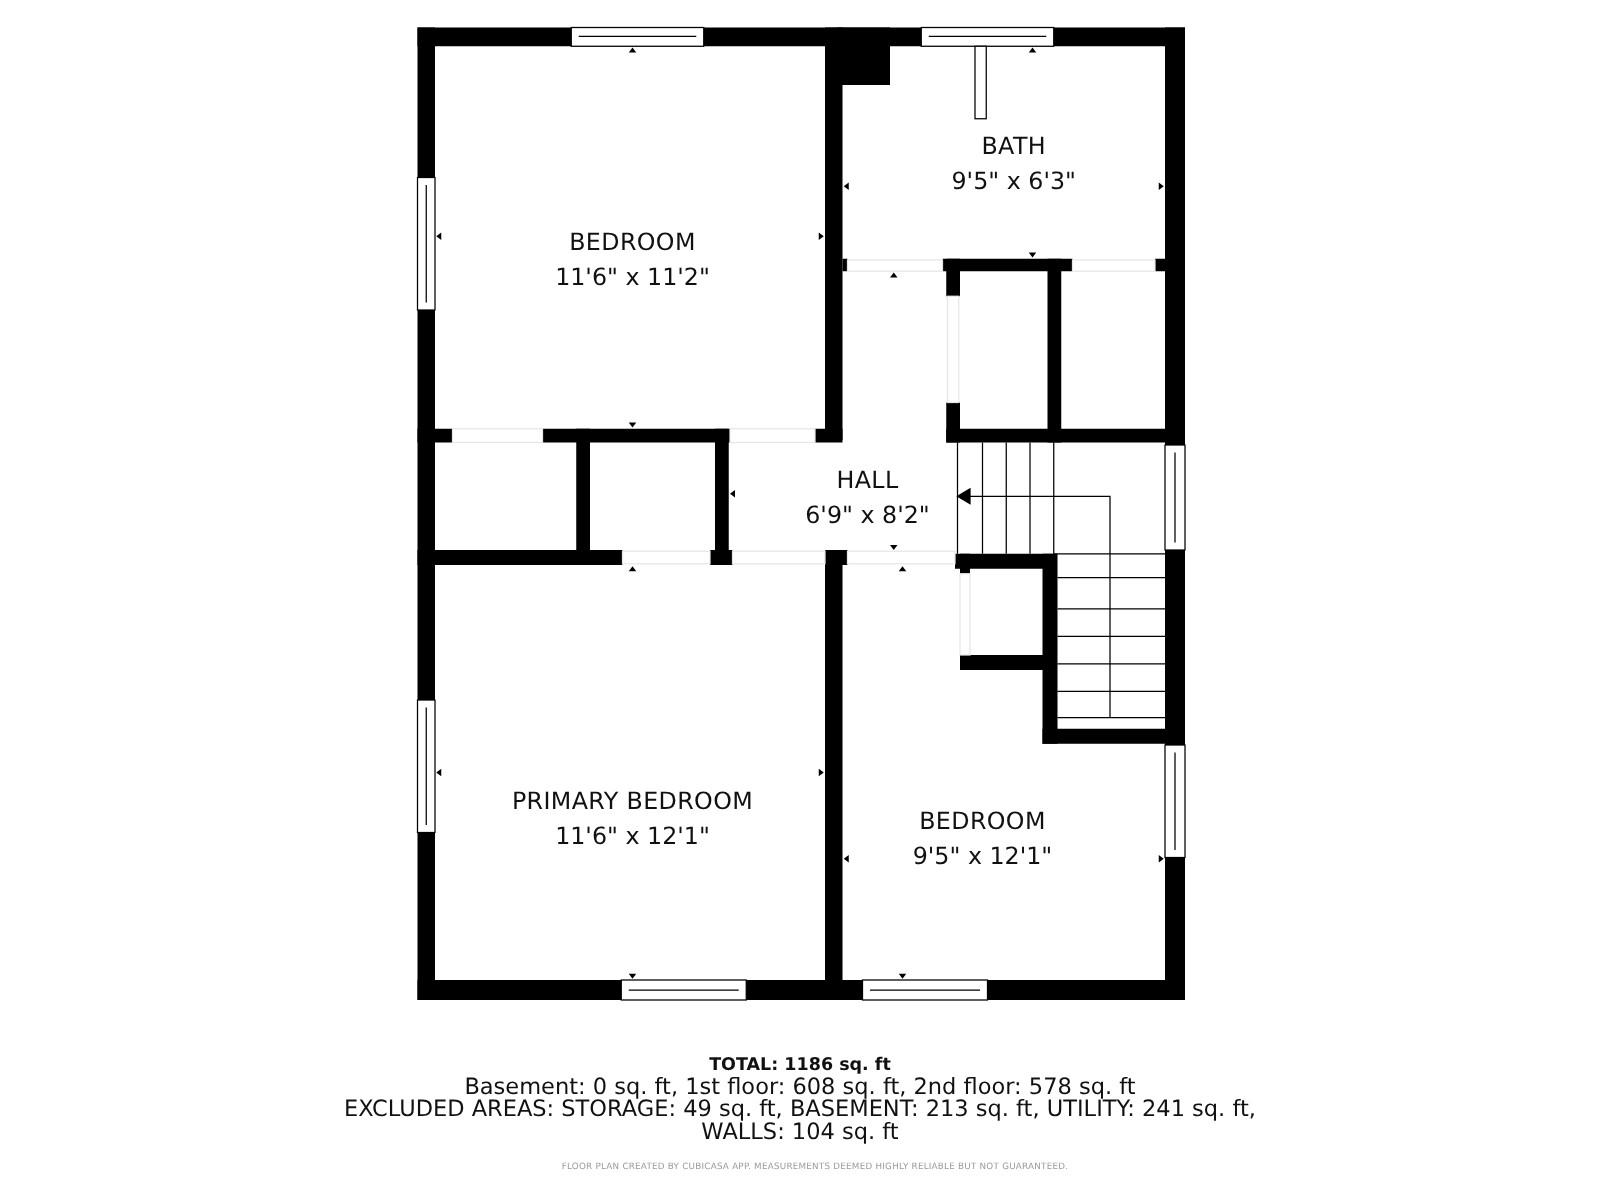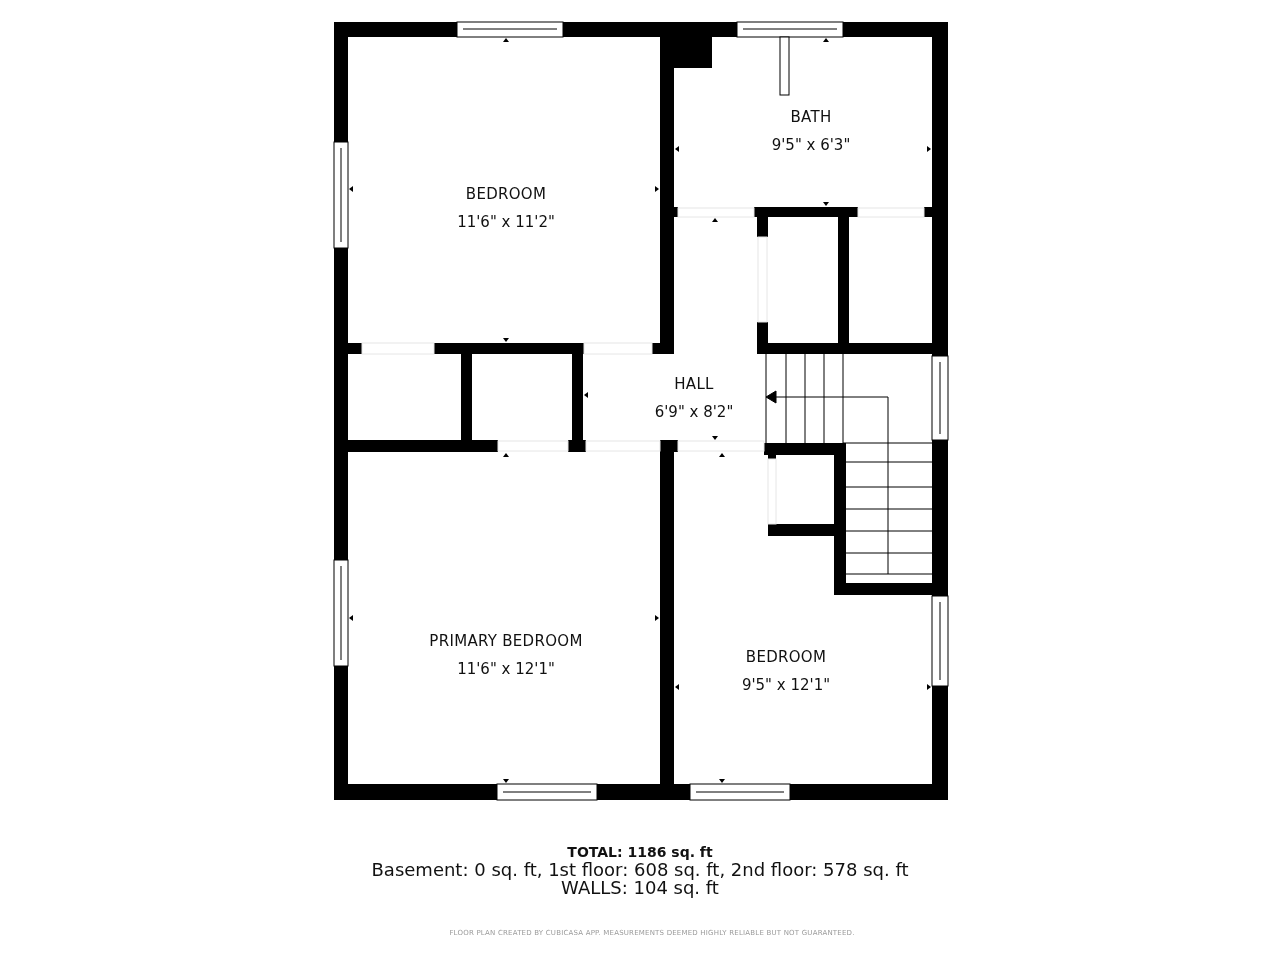--- a/index.html
+++ b/index.html
@@ -1,18 +1,18 @@
 <!DOCTYPE html>
 <html><head>
 <meta charset="utf-8">
 <style>
   html, body { margin: 0; padding: 0; background: #ffffff; }
   body { width: 1280px; height: 960px; position: relative; overflow: hidden; font-family: "DejaVu Sans", sans-serif; }
   #plan { position: absolute; left: 0; top: 0; width: 1280px; height: 960px; }
-  .room-label { position: absolute; text-align: center; color: #111; font-size: 15px; line-height: 28px; transform: translateX(-50%); white-space: nowrap; }
+  .room-label { position: absolute; text-align: center; color: #111; font-size: 19px; line-height: 28px; transform: translateX(-50%); white-space: nowrap; }
   .room-label .name { display: block; letter-spacing: 0.3px; }
   .room-label .dim { display: block; }
   .summary { position: absolute; left: 0; width: 1280px; text-align: center; color: #111; font-family: "DejaVu Sans", sans-serif; }
   .summary .total { font-weight: bold; font-size: 14px; line-height: 18px; text-align: center; }
   .summary .line { font-size: 18px; line-height: 18px; }
   .footer-note { position: absolute; left: 12px; width: 1280px; top: 929px; text-align: center; font-size: 7px; color: #9a9a9a; letter-spacing: 0.2px; }
 </style>
 </head>
 <body>
 
@@ -150,16 +150,17 @@
 </div>
 
 <div class="room-label" style="left:786px; top:643px;">
   <span class="name">BEDROOM</span>
   <span class="dim">9'5" x 12'1"</span>
 </div>
 
 <div class="summary" style="top:843px;">
   <div class="total">TOTAL: 1186 sq. ft</div>
   <div class="line">Basement: 0 sq. ft, 1st floor: 608 sq. ft, 2nd floor: 578 sq. ft</div>
+  <div class="line">EXCLUDED AREAS: STORAGE: 49 sq. ft, BASEMENT: 213 sq. ft, UTILITY: 241 sq. ft,</div>
   <div class="line">WALLS: 104 sq. ft</div>
 </div>
 
 <div class="footer-note">FLOOR PLAN CREATED BY CUBICASA APP. MEASUREMENTS DEEMED HIGHLY RELIABLE BUT NOT GUARANTEED.</div>
 
 </body></html>

